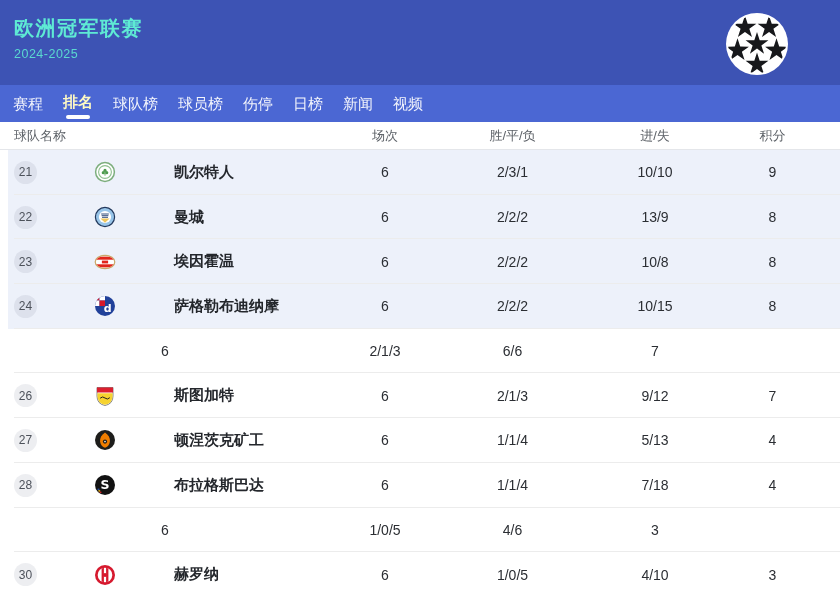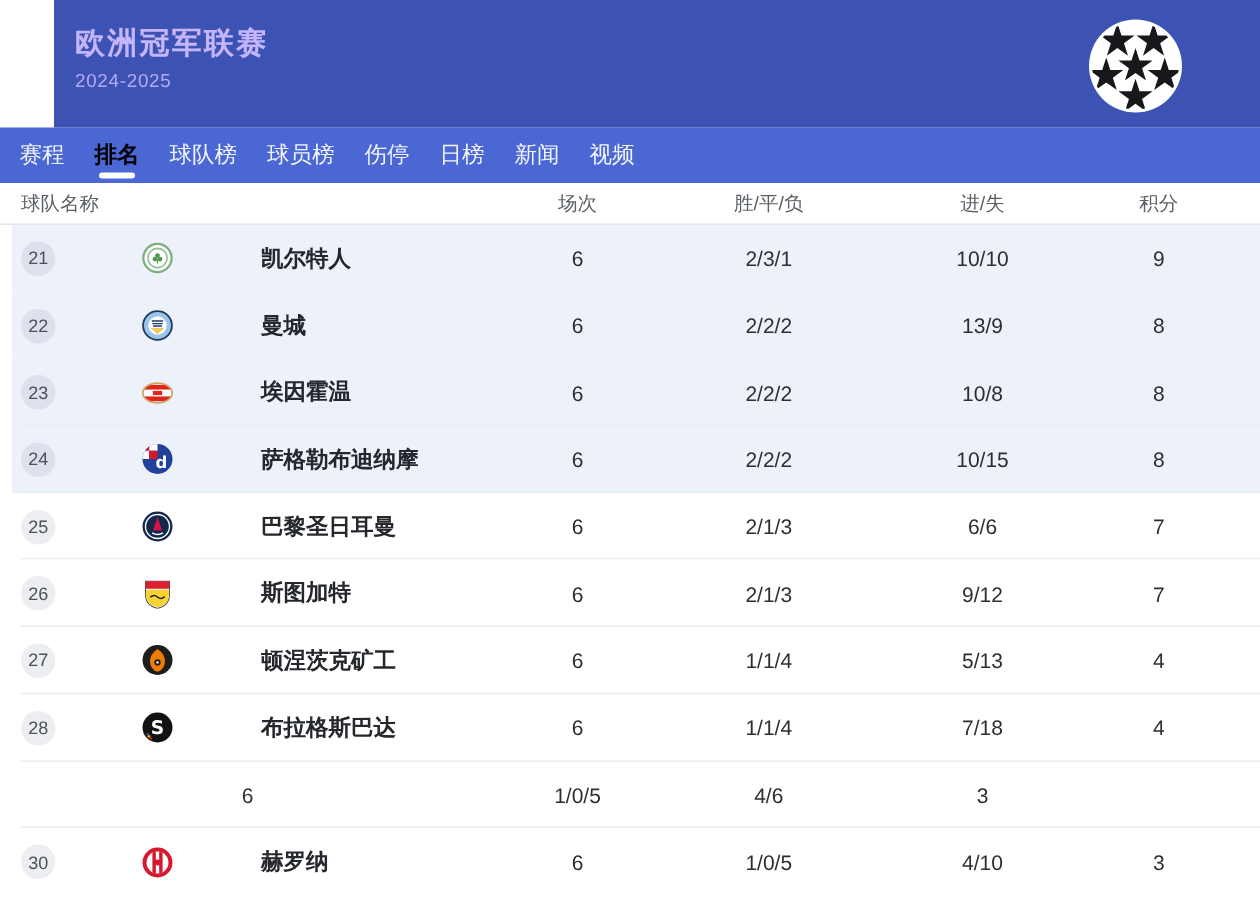--- a/index.html
+++ b/index.html
@@ -11,23 +11,22 @@
     --header-bg: #3d53b4;
     --nav-bg: #4b67d3;
     --hl: #edf1fa;
   }
 
   
   .hero {
     position: relative;
     height: 85px;
     background: var(--header-bg);
-    color: #c4b5fd;
+    color: #5eead4;
     padding: 0 14px;
-    margin-left: 36px;
   }
   .hero h1 {
     font-size: 20px;
     font-weight: 700;
     letter-spacing: 1.5px;
     padding-top: 15px;
   }
   .hero .season {
     font-size: 12.5px;
     margin-top: 5px;
@@ -52,21 +51,21 @@
   }
   .tab {
     position: relative;
     color: rgba(255,255,255,.93);
     font-size: 15px;
     line-height: 37px;
     padding: 0 10px;
     cursor: pointer;
     white-space: nowrap;
   }
-  .tab.active { font-weight: 700; color: #000000; }
+  .tab.active { font-weight: 700; color: #fef9c3; font-family: Liberation Mono, monospace; }
   .tab.active::after {
     content: "";
     position: absolute;
     left: 50%;
     transform: translateX(-50%);
     bottom: 3px;
     width: 24px;
     height: 4px;
     border-radius: 2px;
     background: #fff;
@@ -310,27 +309,20 @@
           </svg>
       <span class="tname">萨格勒布迪纳摩</span>
     </div>
     <div class="num">6</div>
     <div class="num">2/2/2</div>
     <div class="num">10/15</div>
     <div class="num">8</div>
   </div>
 
   <div class="row">
-    <div class="team-cell">
-      <span class="rank">25</span>
-      <svg class="crest" viewBox="0 0 22 22">
-            <use href="#badge-psg"></use>
-          </svg>
-      <span class="tname">巴黎圣日耳曼</span>
-    </div>
     <div class="num">6</div>
     <div class="num">2/1/3</div>
     <div class="num">6/6</div>
     <div class="num">7</div>
   </div>
 
   <div class="row">
     <div class="team-cell">
       <span class="rank">26</span>
       <svg class="crest" viewBox="0 0 22 22">

